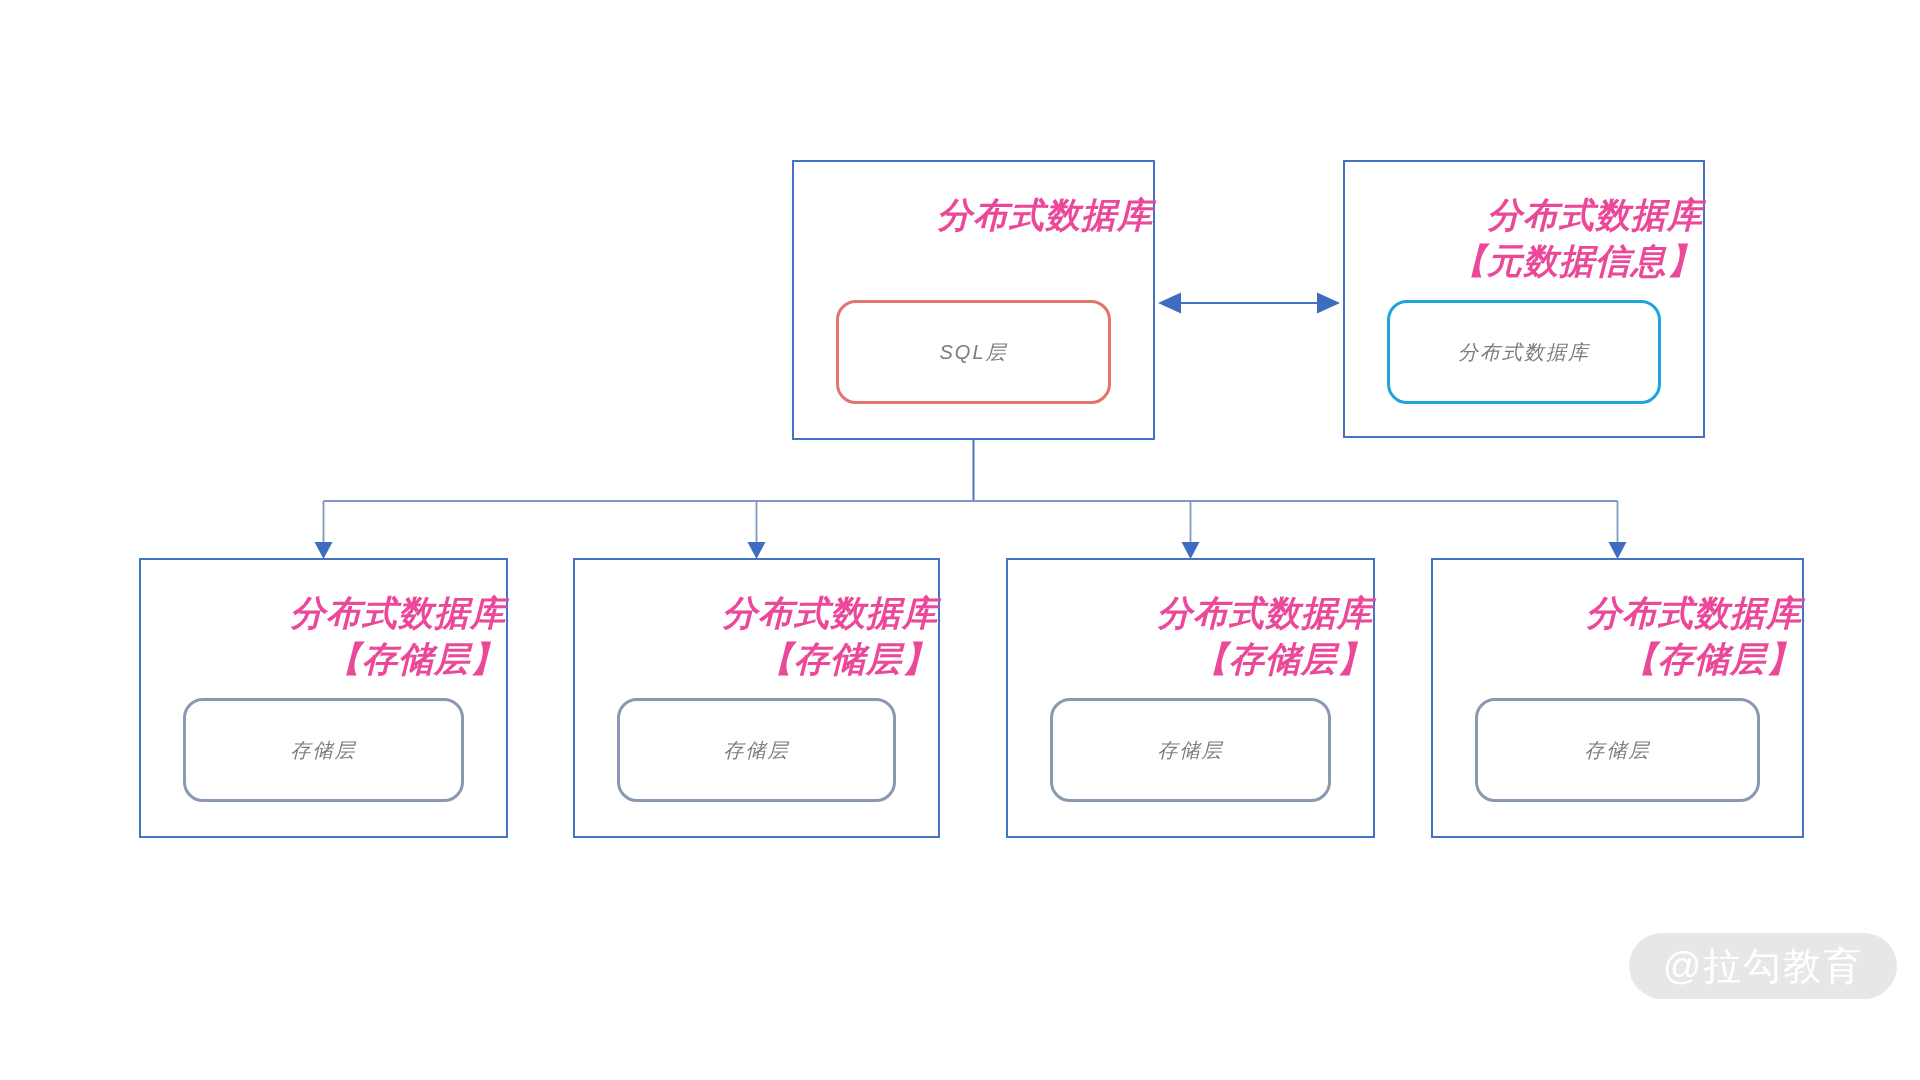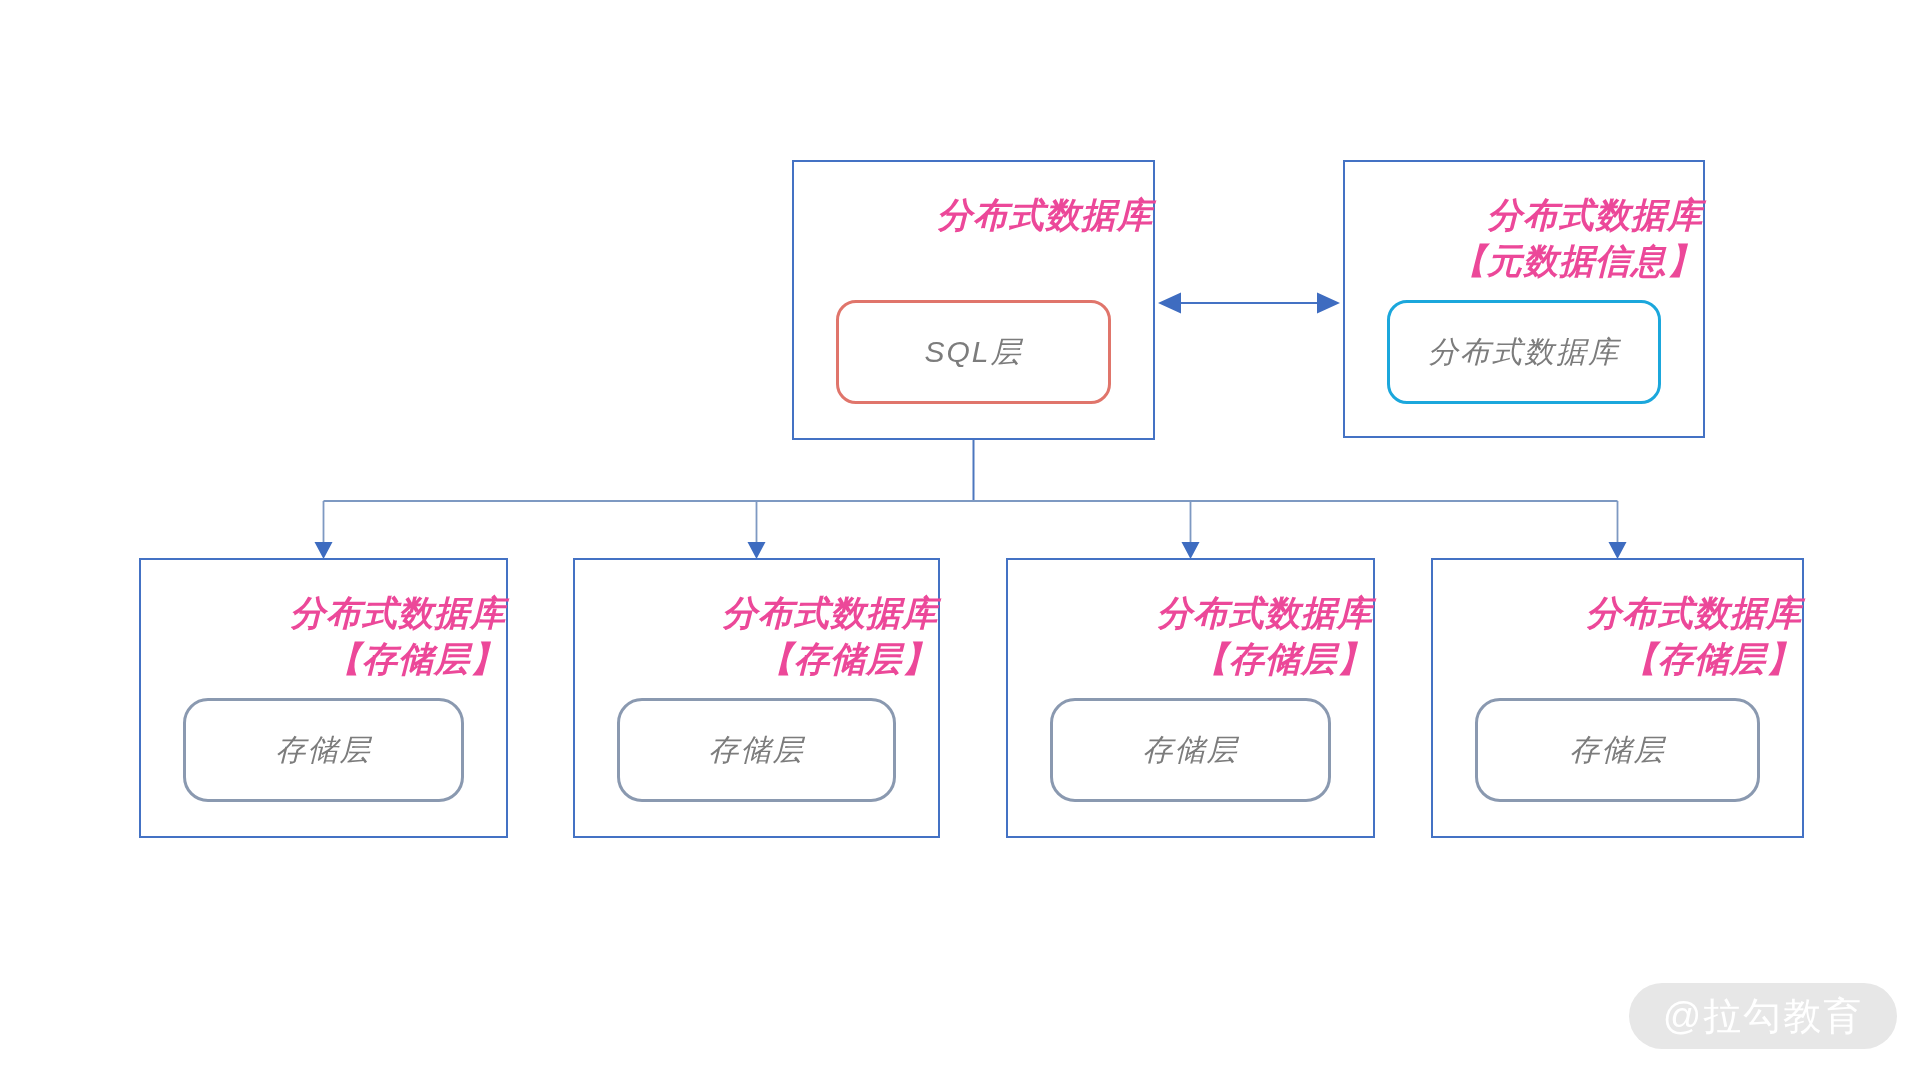--- a/index.html
+++ b/index.html
@@ -47,44 +47,44 @@
     left: 42px;
     right: 42px;
     top: 138px;
     height: 104px;
     box-sizing: border-box;
     border: 3px solid #8A99B0;
     border-radius: 20px;
     display: flex;
     align-items: center;
     justify-content: center;
-    font-size: 30px;
+    font-size: 20px;
     font-style: italic;
     color: #7C7C7C;
     letter-spacing: 2px;
     background: #ffffff;
   }
   .pill-red    { border-color: #E0756B; }
   .pill-cyan   { border-color: #1BA7DC; }
-  .pill-gray   { border-color: #8A99B0; border-radius: 25px; }
+  .pill-gray   { border-color: #8A99B0; }
 
   
   .box-compute  { left: 792px;  top: 160px; width: 363px; height: 280px; }
   .box-metadata { left: 1343px; top: 160px; width: 362px; height: 278px; }
 
   
   .box-storage-1 { left: 139px;  top: 558px; width: 369px; height: 280px; }
   .box-storage-2 { left: 573px;  top: 558px; width: 367px; height: 280px; }
   .box-storage-3 { left: 1006px; top: 558px; width: 369px; height: 280px; }
   .box-storage-4 { left: 1431px; top: 558px; width: 373px; height: 280px; }
 
   .watermark {
     position: absolute;
     left: 1629px;
-    top: 983px;
+    top: 933px;
     width: 268px;
     height: 66px;
     border-radius: 33px;
     background: #E7E7E7;
     color: #FFFFFF;
     font-size: 38px;
     letter-spacing: 2px;
     display: flex;
     align-items: center;
     justify-content: center;

